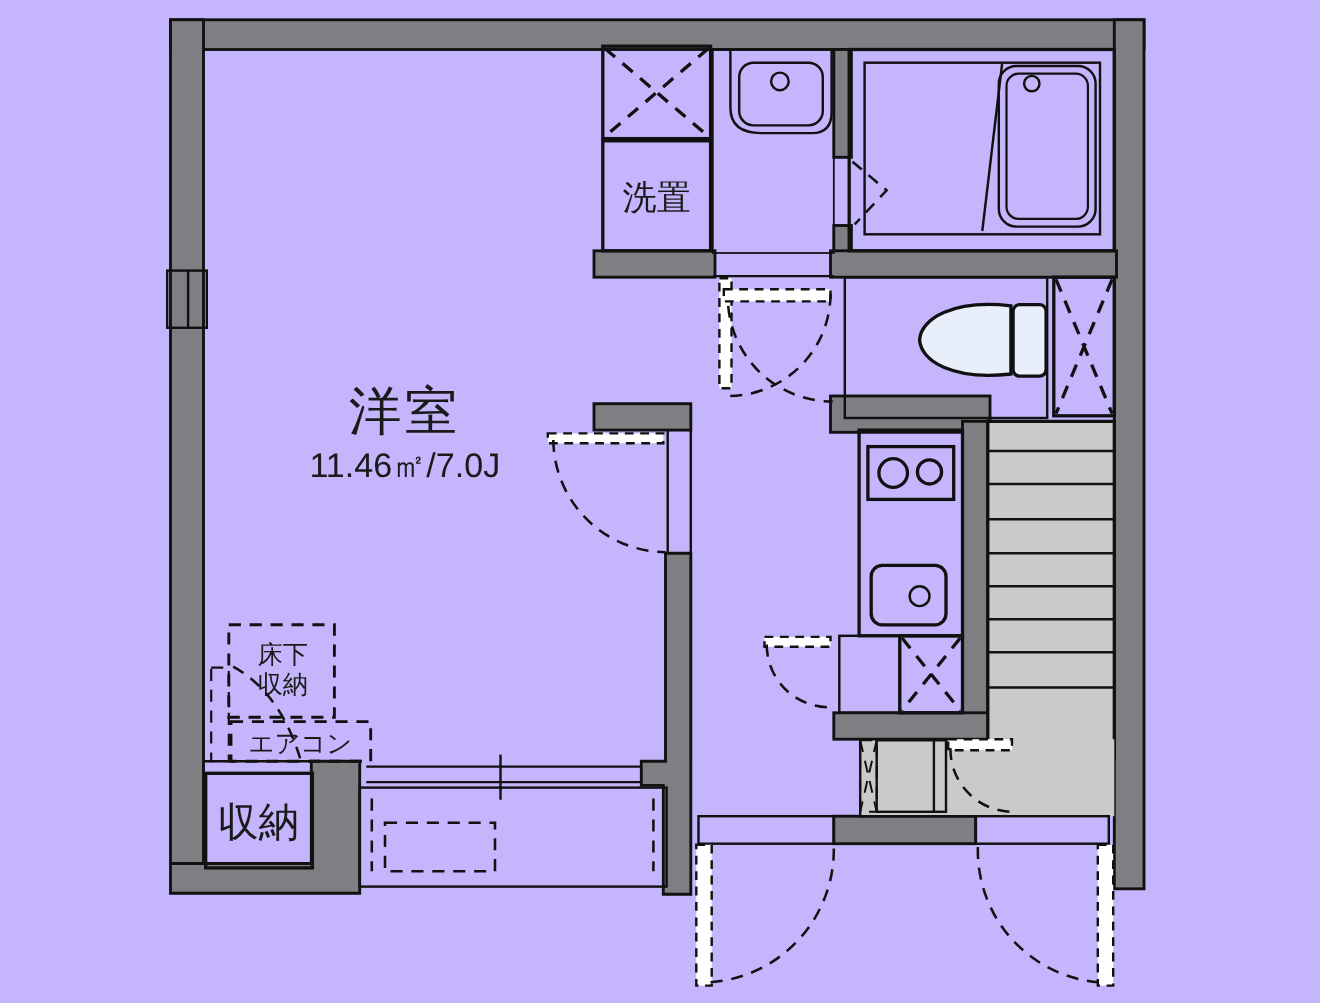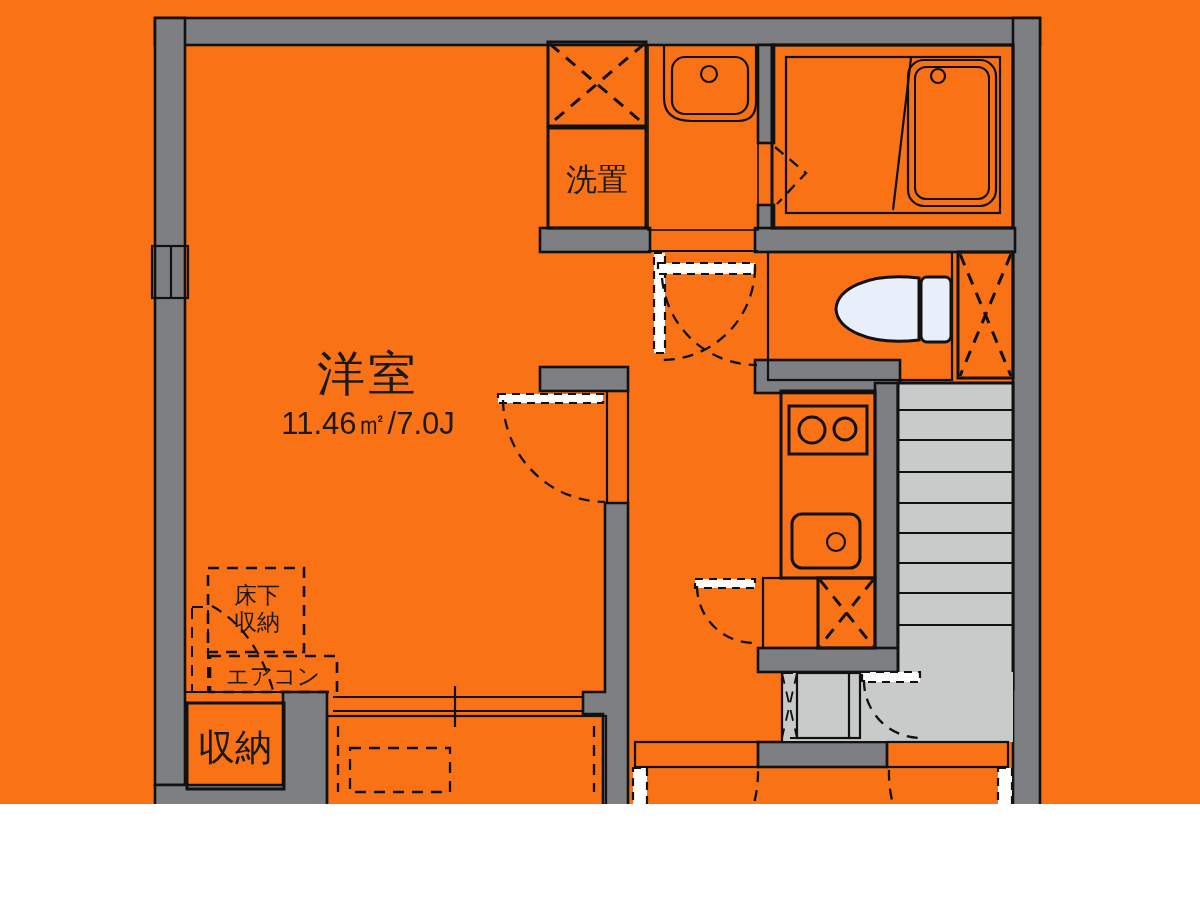--- a/index.html
+++ b/index.html
@@ -1,16 +1,16 @@
 <!DOCTYPE html>
 <html><head>
 <meta charset="utf-8">
 <style>
   html,body{margin:0;padding:0;background:#fff;}
-  .stage{position:relative;width:1200px;height:804px;background:#f97316;overflow:hidden;
+  .stage{position:relative;width:1200px;height:912px;background:#c4b5fd;overflow:hidden;
          font-family:"Liberation Sans","DejaVu Sans",sans-serif;}
   svg{display:block}
   .wall{fill:#7d7f82;stroke:#111;stroke-width:2.6;}
   .blue{fill:#e8effb;}
   .cream{fill:#faf3de;}
   .flgray{fill:#c9cbca;}
   .ln{stroke:#111;fill:none;}
   .bs3{stroke:#111;stroke-width:3;}
   .bs2{stroke:#111;stroke-width:2.2;}
   .dash{stroke:#111;stroke-width:2.3;fill:none;stroke-dasharray:11 8;}

